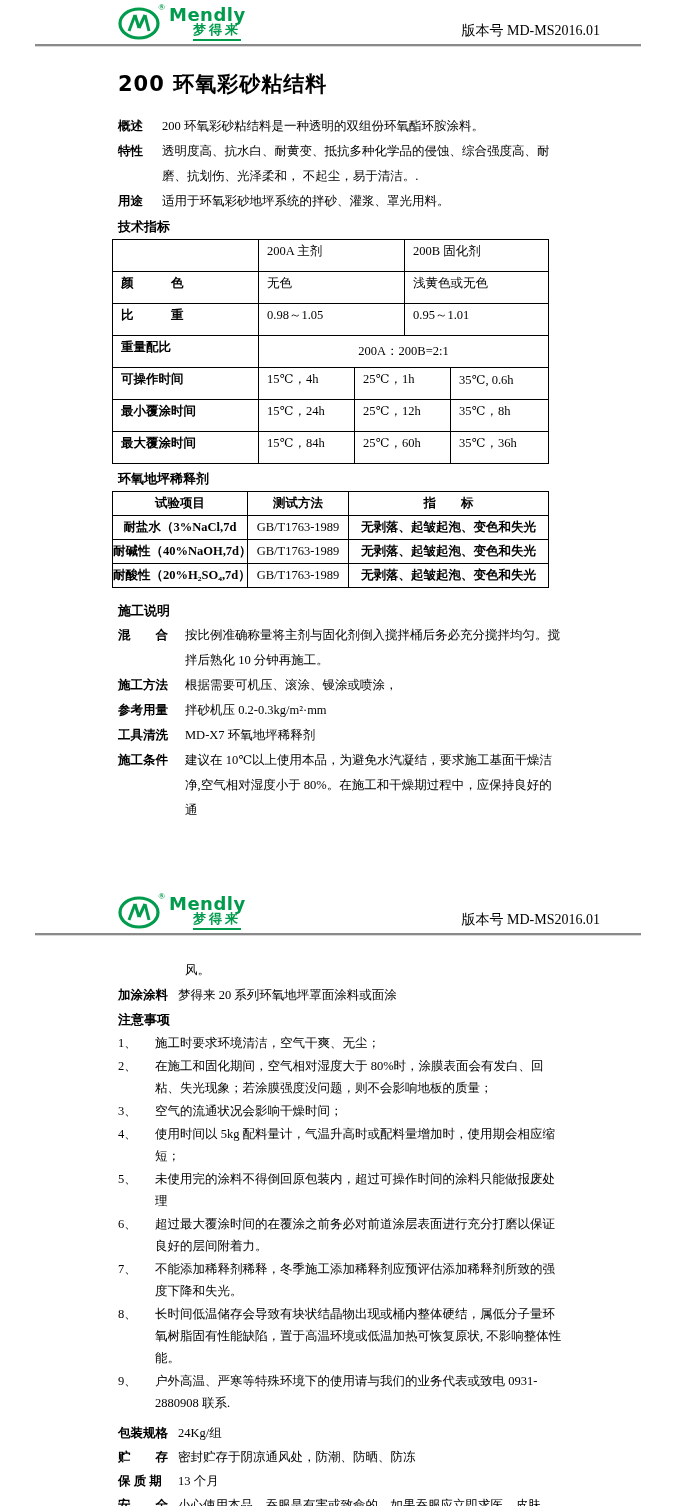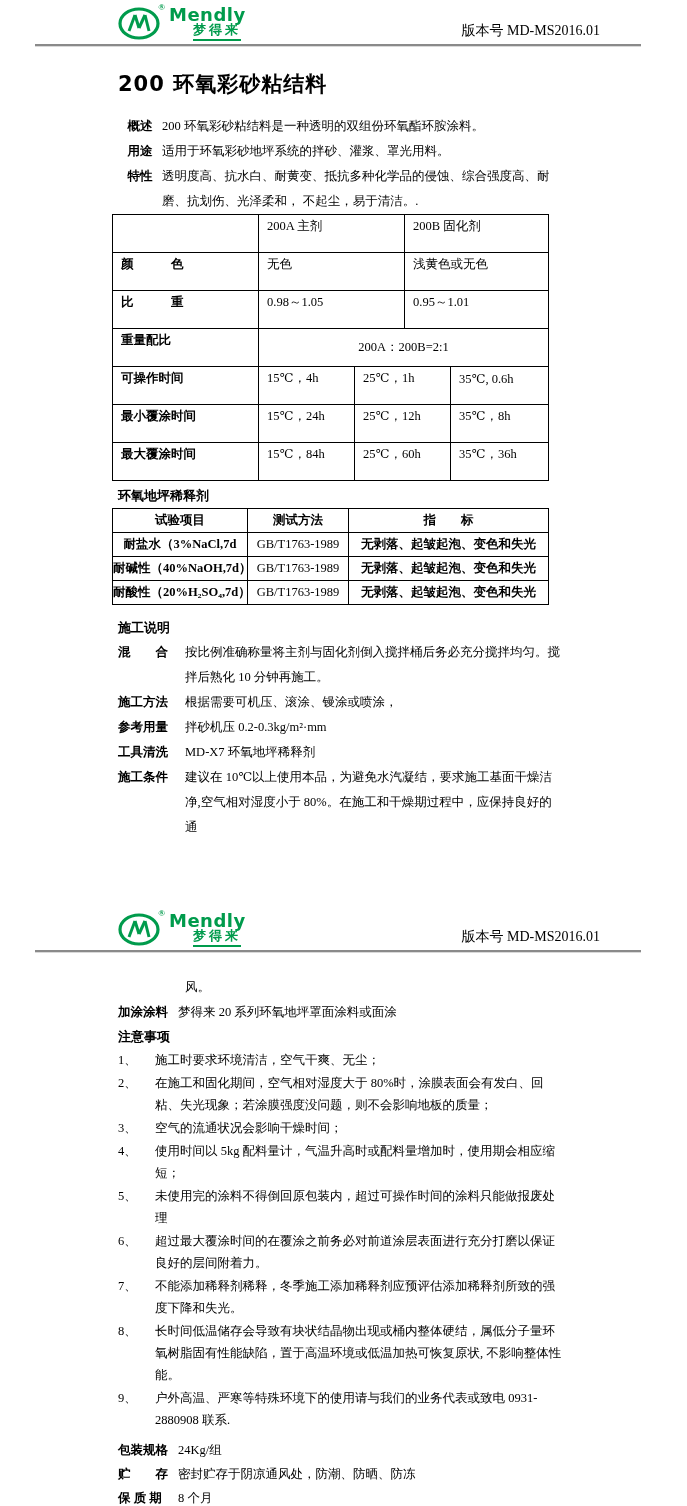--- a/index.html
+++ b/index.html
@@ -23,27 +23,27 @@
   .version{font-size:14px;line-height:12px;margin-bottom:4px;white-space:nowrap;}
   .hrule{height:2px;background:#8a8a8a;border-bottom:1px solid #d9d9d9;margin:3px 46px 0 35px;}
   
   .content{padding:0 124px 0 118px;font-size:12.5px;}
   .title{font-family:"DejaVu Sans","Liberation Sans",sans-serif;font-weight:bold;
          font-size:21px;line-height:28px;margin-top:23px;letter-spacing:1px;}
   .sec-head{font-weight:bold;font-size:13px;line-height:25px;}
   .row{display:flex;line-height:25px;}
   .row .lbl{font-weight:bold;white-space:nowrap;}
   .row .txt{flex:1;}
-  .irow2 .lbl{flex:0 0 44px;text-align:center;}
+  .irow2 .lbl{flex:0 0 44px;}
   .crow .lbl{flex:0 0 67px;}
   .frow .lbl{flex:0 0 60px;}
   .intro{margin-top:16px;}
   
   table{border-collapse:collapse;width:436px;margin-left:-6px;table-layout:fixed;}
-  td{border:1px solid #000;height:23px;font-size:12.5px;padding:0 0 14px 8px;
+  td{border:1px solid #000;height:23px;font-size:12.5px;padding:0 0 8px 8px;
      vertical-align:middle;overflow:hidden;white-space:nowrap;}
   td.b{font-weight:bold;}
   td.c{text-align:center;padding:0;margin-top:32px;}
   
   .page2{margin-top:66px;}
   .cont-line{line-height:25px;padding-left:67px;}
   .note{display:flex;line-height:22px;margin-bottom:1px;}
   .note .num{flex:0 0 37px;}
   .note .txt{flex:1;}
   .pack{margin-top:7px;}
@@ -80,29 +80,30 @@
 
     <div class="content">
       <div class="title">200 环氧彩砂粘结料</div>
 
       <div class="intro">
         <div class="row irow2">
           <span class="lbl">概述</span>
           <span class="txt">200 环氧彩砂粘结料是一种透明的双组份环氧酯环胺涂料。</span>
         </div>
         <div class="row irow2">
+          <span class="lbl">特性</span>
+          <span class="txt">透明度高、抗水白、耐黄变、抵抗多种化学品的侵蚀、综合强度高、耐磨、抗划伤、光泽柔和， 不起尘，易于清洁。.</span>
+        </div>
+        <div class="row irow2">
           <span class="lbl">用途</span>
           <span class="txt">适用于环氧彩砂地坪系统的拌砂、灌浆、罩光用料。</span>
         </div>
-        <div class="row irow2">
-          <span class="lbl">特性</span>
-          <span class="txt">透明度高、抗水白、耐黄变、抵抗多种化学品的侵蚀、综合强度高、耐磨、抗划伤、光泽柔和， 不起尘，易于清洁。.</span>
-        </div>
-      </div>
-
+      </div>
+
+      <div class="sec-head">技术指标</div>
 
       <table>
         <colgroup>
             <col style="width:146px">
             <col style="width:96px">
             <col style="width:50px">
             <col style="width:46px">
             <col style="width:98px">
           </colgroup>
         <tbody>
@@ -278,21 +279,21 @@
         <div class="row frow">
           <span class="lbl">包装规格</span>
           <span class="txt">24Kg/组</span>
         </div>
         <div class="row frow">
           <span class="lbl">贮　　存</span>
           <span class="txt">密封贮存于阴凉通风处，防潮、防晒、防冻</span>
         </div>
         <div class="row frow">
           <span class="lbl">保 质 期</span>
-          <span class="txt">8 个月</span>
+          <span class="txt">13 个月</span>
         </div>
         <div class="row frow">
           <span class="lbl">安　　全</span>
           <span class="txt">小心使用本品。吞服是有害或致命的，如果吞服应立即求医。皮肤、眼睛不得接触本品。时刻注意采取预防措施，防火防爆。残留物的处理应遵守有关国家或当地政府的安全法规。</span>
         </div>
 
       </div>
     </div>
   </div>
 

